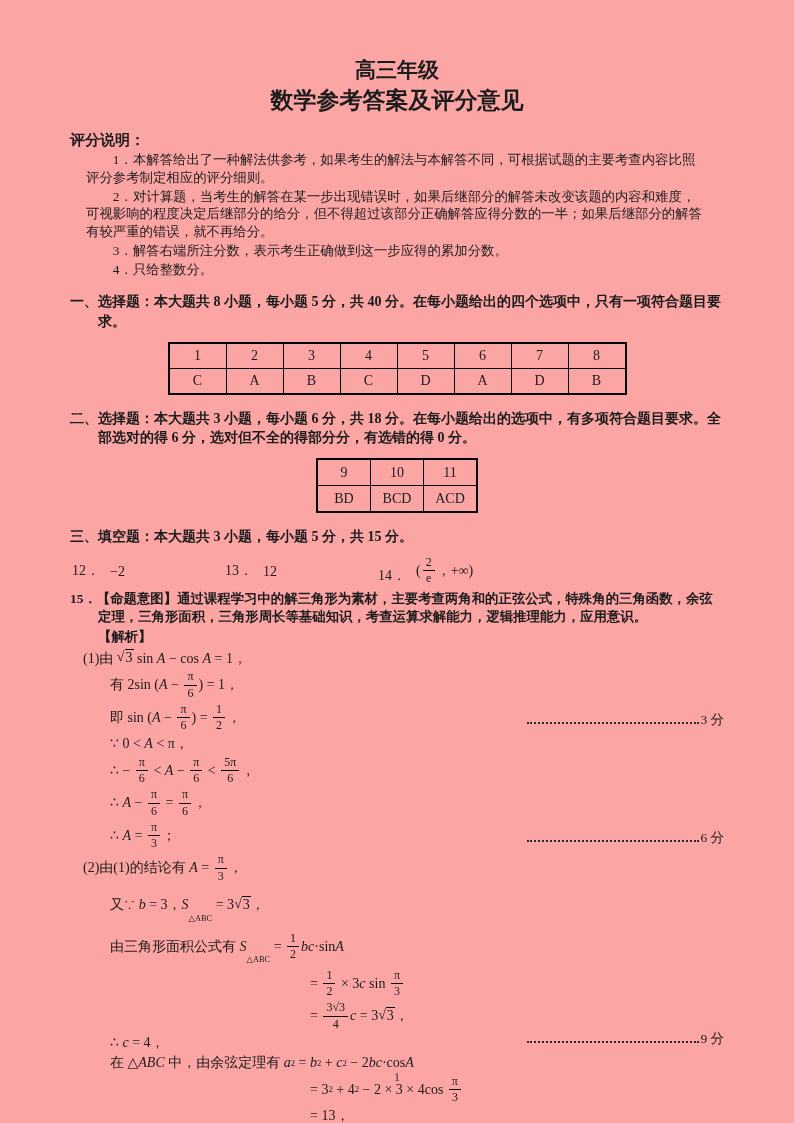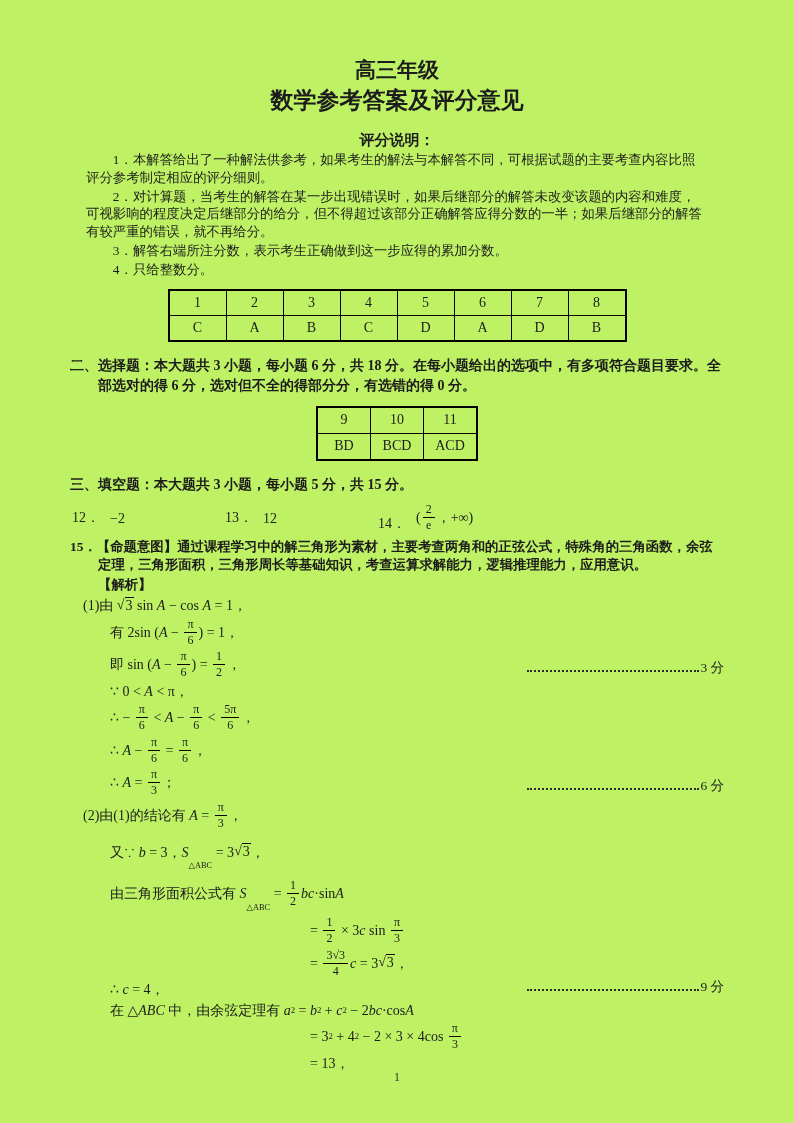--- a/index.html
+++ b/index.html
@@ -1,31 +1,31 @@
 <!DOCTYPE html>
 <html><head>
 <meta charset="utf-8">
 <style>
   html,body { margin:0; padding:0; background:#888; }
   .page {
     position:relative;
     width:794px; height:1123px;
     margin:0 auto;
-    background:#bef264;
+    background:#fca5a5;
     font-family:"Liberation Serif","DejaVu Serif",serif;
     color:#1c1c1c;
     overflow:hidden;
     box-sizing:border-box;
     padding:56px 70px 0 70px;
   }
   
   .title1 { text-align:center; font-size:21px; font-weight:bold; line-height:1.35; }
   .title2 { text-align:center; font-size:23px; font-weight:bold; line-height:1.35; margin-top:1px; }
   
-  .grading-heading { font-size:15px; font-weight:bold; margin-top:15px;text-align:center; }
+  .grading-heading { font-size:15px; font-weight:bold; margin-top:15px; }
   .gitem { font-size:13.4px; line-height:1.32; text-indent:2em; margin:1px 16px; }
   
   .sec-heading { font-size:14px; font-weight:bold; line-height:1.38; padding-left:2em; text-indent:-2em; margin-top:14px; }
   
   table.ans { border-collapse:collapse; margin:11px auto 4px auto; border:2px solid #000; }
   table.ans td { border:1px solid #000; text-align:center; font-size:14px; padding:0; }
   table.t8 td { width:56px; height:24px; }
   table.t3 td { width:52px; height:25px; }
   
   .blanks { display:flex; align-items:center; font-size:14px; margin:9px 0 2px 2px; }
@@ -65,20 +65,21 @@
 
   <div class="title1">高三年级</div>
   <div class="title2">数学参考答案及评分意见</div>
 
   <div class="grading-heading">评分说明：</div>
   <p class="gitem">1．本解答给出了一种解法供参考，如果考生的解法与本解答不同，可根据试题的主要考查内容比照评分参考制定相应的评分细则。</p>
   <p class="gitem">2．对计算题，当考生的解答在某一步出现错误时，如果后继部分的解答未改变该题的内容和难度，可视影响的程度决定后继部分的给分，但不得超过该部分正确解答应得分数的一半；如果后继部分的解答有较严重的错误，就不再给分。</p>
   <p class="gitem">3．解答右端所注分数，表示考生正确做到这一步应得的累加分数。</p>
   <p class="gitem">4．只给整数分。</p>
 
+  <div class="sec-heading">一、选择题：本大题共 8 小题，每小题 5 分，共 40 分。在每小题给出的四个选项中，只有一项符合题目要求。</div>
   <table class="ans t8">
     <tbody>
       <tr>
           <td>1</td>
           <td>2</td>
           <td>3</td>
           <td>4</td>
           <td>5</td>
           <td>6</td>
           <td>7</td>

